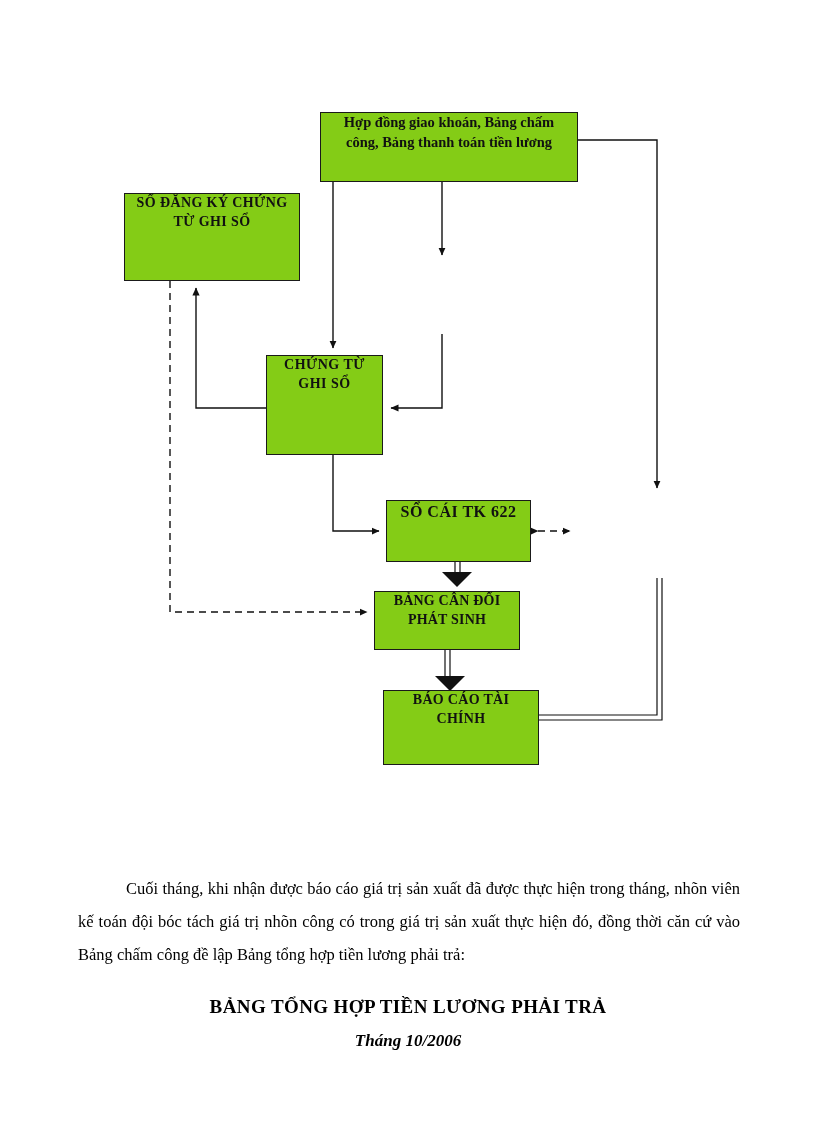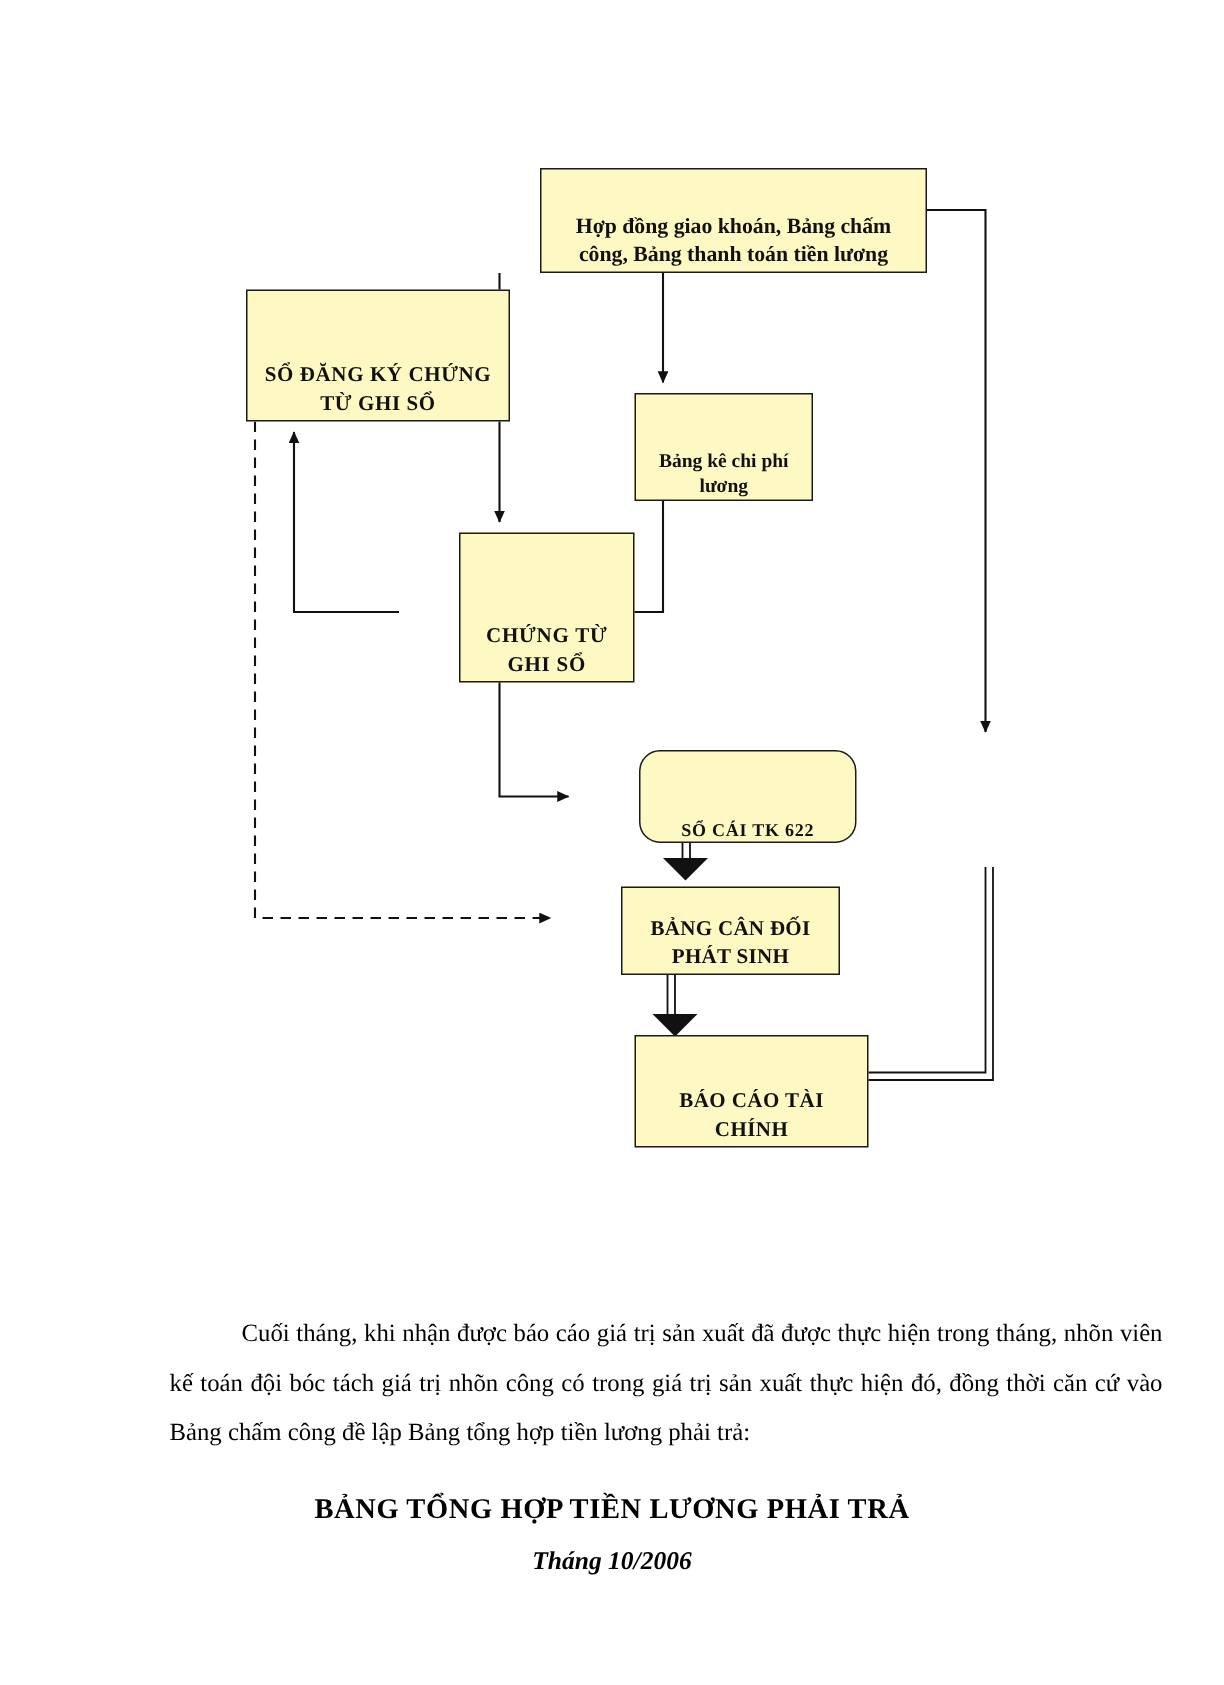--- a/index.html
+++ b/index.html
@@ -13,48 +13,46 @@
   }
   .page { position:relative; width:816px; height:1123px; }
 
   
   #flowchart { position:absolute; left:0; top:0; width:816px; height:800px; }
   #flow-svg { position:absolute; left:0; top:0; }
 
   .node {
     position:absolute;
     border:1.5px solid #1a1a1a;
-    background:#fef9c3;
+    background:#84cc16;
     box-sizing:border-box;
     display:flex;
-    align-items:flex-end;
+    align-items:flex-start;
     justify-content:center;
     text-align:center;
     line-height:1.35;
     color:#111;
     z-index:3;
-    margin-left:40px;
   }
   .node span { display:block; padding:0 6px; }
 
   .n-top      { left:320px; top:112px;  width:258px; height:70px;  font-size:14.5px; font-weight:bold; }
   .n-register { left:124px; top:193px;  width:176px; height:88px;  font-size:14px;   font-weight:bold; letter-spacing:.4px; }
   .n-bangke   { left:383px; top:262px;  width:119px; height:72px;  font-size:13px;   font-weight:bold; }
   .n-chungtu  { left:266px; top:355px;  width:117px; height:100px;  font-size:14px;   font-weight:bold; letter-spacing:.5px; }
-  .n-socai    { left:386px; top:500px;  width:145px; height:62px;  font-size:12px;   font-weight:bold; letter-spacing:.5px;border-radius:14px; }
+  .n-socai    { left:386px; top:500px;  width:145px; height:62px;  font-size:16px;   font-weight:bold; letter-spacing:.5px; }
   .n-sochiphi { left:577px; top:495px;  width:180px; height:83px;  font-size:12.5px; font-weight:bold; }
   .n-cando    { left:374px; top:591px;  width:146px; height:59px;  font-size:14px;   font-weight:bold; letter-spacing:.2px; }
   .n-baocao   { left:383px; top:690px;  width:156px; height:75px;  font-size:14px;   font-weight:bold; letter-spacing:.3px; }
 
   
   .para {
     position:absolute; left:78px; top:855px; width:662px;
     font-size:16.5px; line-height:2.0; text-align:justify;
     text-indent:48px;
-    margin-left:35px;
   }
   .title-main {
     position:absolute; left:0; top:996px; width:816px;
     text-align:center; font-weight:bold; font-size:19px; letter-spacing:.4px;
   }
   .title-sub {
     position:absolute; left:0; top:1031px; width:816px;
     text-align:center; font-weight:bold; font-style:italic; font-size:17px;
   }
 </style>
@@ -116,23 +114,20 @@
     </svg>
 
     <div class="node n-top">
       <span>Hợp đồng giao khoán, Bảng chấm công, Bảng thanh toán tiền lương</span>
     </div>
 
     <div class="node n-register">
       <span>SỔ ĐĂNG KÝ CHỨNG TỪ GHI SỔ</span>
     </div>
 
-    <div class="node n-bangke">
-      <span>Bảng kê chi phí lương</span>
-    </div>
 
     <div class="node n-chungtu">
       <span>CHỨNG TỪ GHI SỔ</span>
     </div>
 
     <div class="node n-socai">
       <span>SỔ CÁI TK 622</span>
     </div>
 
 

